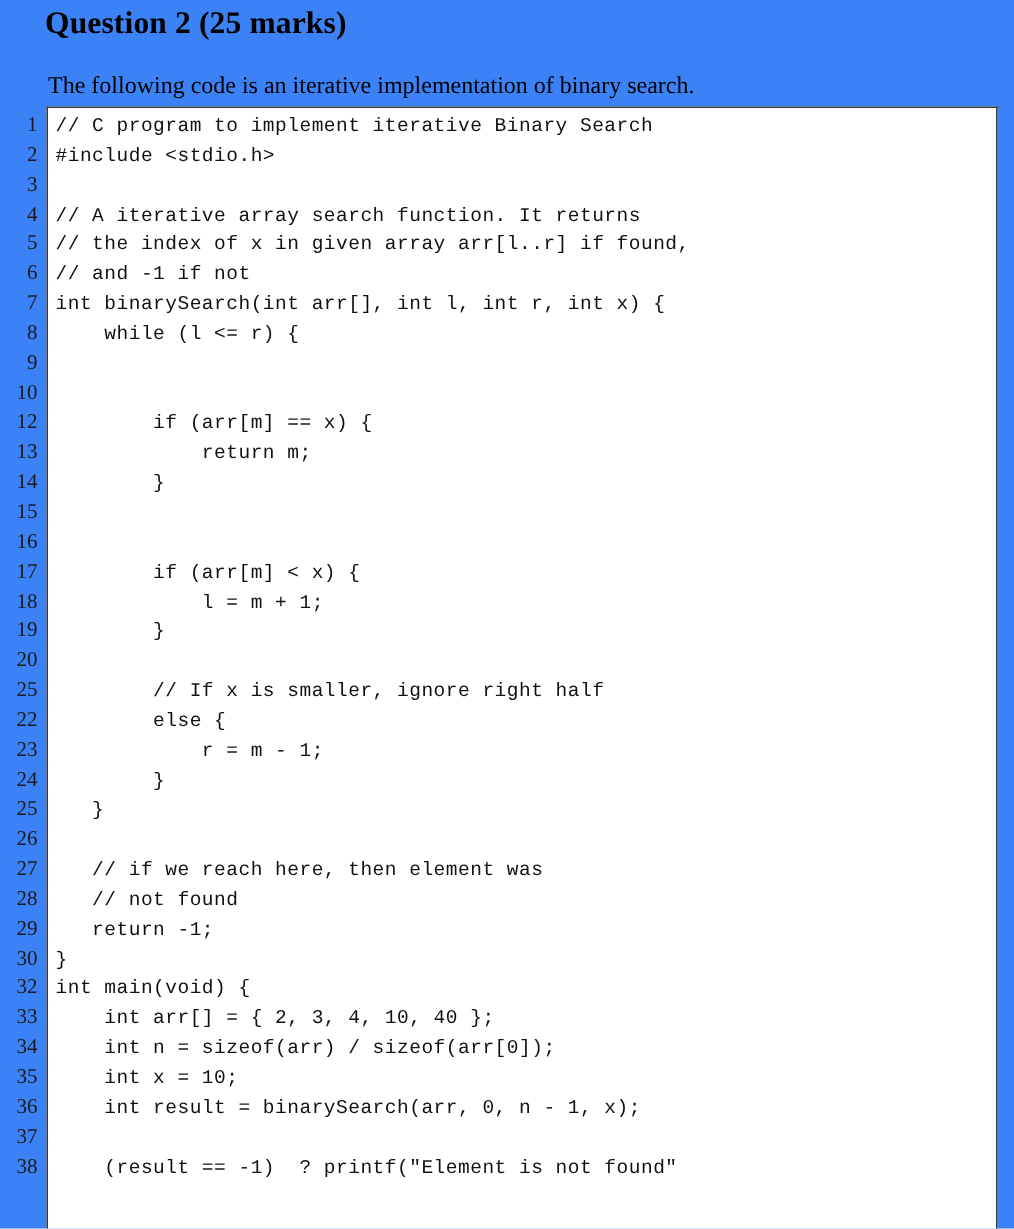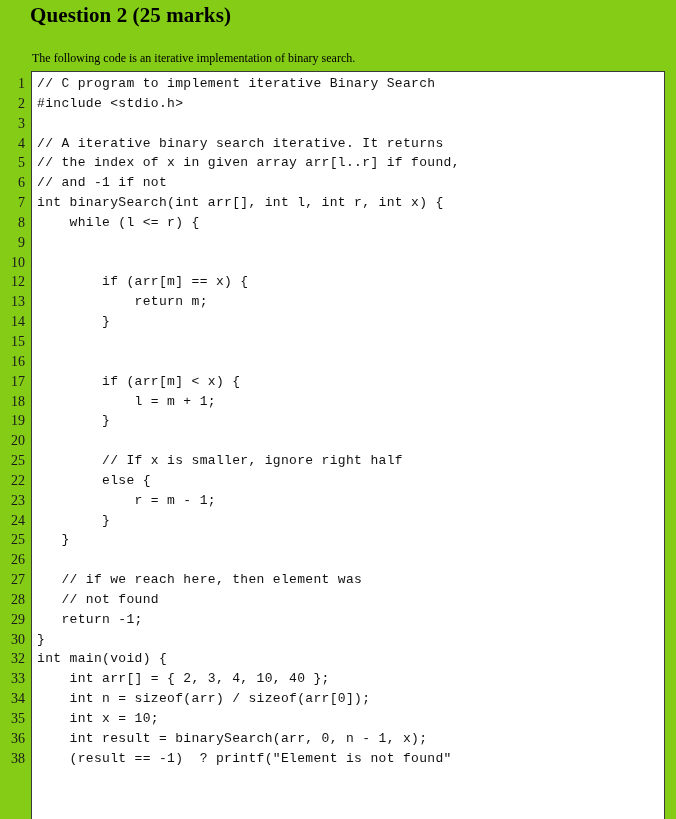--- a/index.html
+++ b/index.html
@@ -14,21 +14,21 @@
     overflow: hidden;
     font-family: "Liberation Serif", "DejaVu Serif", serif;
     color: #000000;
     -webkit-font-smoothing: antialiased;
   }
 
   .page {
     position: relative;
     width: 676px;
     height: 819px;
-    background: #84cc16;
+    background: #3b82f6;
   }
 
   
   .question-title {
     position: absolute;
     left: 30px;
     top: 0px;
     font-family: "Liberation Serif", "DejaVu Serif", serif;
     font-size: 21px;
     font-weight: bold;
@@ -37,21 +37,21 @@
     margin: 0;
     white-space: nowrap;
   }
 
   
   .intro-text {
     position: absolute;
     left: 32px;
     top: 48px;
     font-family: "Liberation Serif", "DejaVu Serif", serif;
-    font-size: 12px;
+    font-size: 16px;
     line-height: 20px;
     margin: 0;
     white-space: nowrap;
   }
 
   
   .code-listing {
     position: absolute;
     left: 0px;
     top: 71px;
@@ -114,21 +114,21 @@
   <h1 class="question-title">Question 2 (25 marks)</h1>
 
   <p class="intro-text">The following code is an iterative implementation of binary search.</p>
 
   <div class="code-listing">
     <div class="code-frame"></div>
     <div class="code-rows" id="code-rows">
         <div class="code-line"><span class="line-number">1</span><span class="line-code">// C program to implement iterative Binary Search</span></div>
         <div class="code-line"><span class="line-number">2</span><span class="line-code">#include &lt;stdio.h&gt;</span></div>
         <div class="code-line"><span class="line-number">3</span><span class="line-code"></span></div>
-        <div class="code-line"><span class="line-number">4</span><span class="line-code">// A iterative binary search iterative. It returns</span></div>
+        <div class="code-line"><span class="line-number">4</span><span class="line-code">// A iterative array search function. It returns</span></div>
         <div class="code-line"><span class="line-number">5</span><span class="line-code">// the index of x in given array arr[l..r] if found,</span></div>
         <div class="code-line"><span class="line-number">6</span><span class="line-code">// and -1 if not</span></div>
         <div class="code-line"><span class="line-number">7</span><span class="line-code">int binarySearch(int arr[], int l, int r, int x) {</span></div>
         <div class="code-line"><span class="line-number">8</span><span class="line-code">    while (l &lt;= r) {</span></div>
         <div class="code-line"><span class="line-number">9</span></div>
         <div class="code-line"><span class="line-number">10</span><span class="line-code"></span></div>
         <div class="code-line"><span class="line-number">12</span><span class="line-code">        if (arr[m] == x) {</span></div>
         <div class="code-line"><span class="line-number">13</span><span class="line-code">            return m;</span></div>
         <div class="code-line"><span class="line-number">14</span><span class="line-code">        }</span></div>
         <div class="code-line"><span class="line-number">15</span><span class="line-code"></span></div>
@@ -145,17 +145,18 @@
         <div class="code-line"><span class="line-number">26</span><span class="line-code"></span></div>
         <div class="code-line"><span class="line-number">27</span><span class="line-code">   // if we reach here, then element was</span></div>
         <div class="code-line"><span class="line-number">28</span><span class="line-code">   // not found</span></div>
         <div class="code-line"><span class="line-number">29</span><span class="line-code">   return -1;</span></div>
         <div class="code-line"><span class="line-number">30</span><span class="line-code">}</span></div>
         <div class="code-line"><span class="line-number">32</span><span class="line-code">int main(void) {</span></div>
         <div class="code-line"><span class="line-number">33</span><span class="line-code">    int arr[] = { 2, 3, 4, 10, 40 };</span></div>
         <div class="code-line"><span class="line-number">34</span><span class="line-code">    int n = sizeof(arr) / sizeof(arr[0]);</span></div>
         <div class="code-line"><span class="line-number">35</span><span class="line-code">    int x = 10;</span></div>
         <div class="code-line"><span class="line-number">36</span><span class="line-code">    int result = binarySearch(arr, 0, n - 1, x);</span></div>
+        <div class="code-line"><span class="line-number">37</span><span class="line-code"></span></div>
         <div class="code-line"><span class="line-number">38</span><span class="line-code">    (result == -1)  ? printf("Element is not found"</span></div>
       </div>
   </div>
 
 </div>
 
 </body></html>

